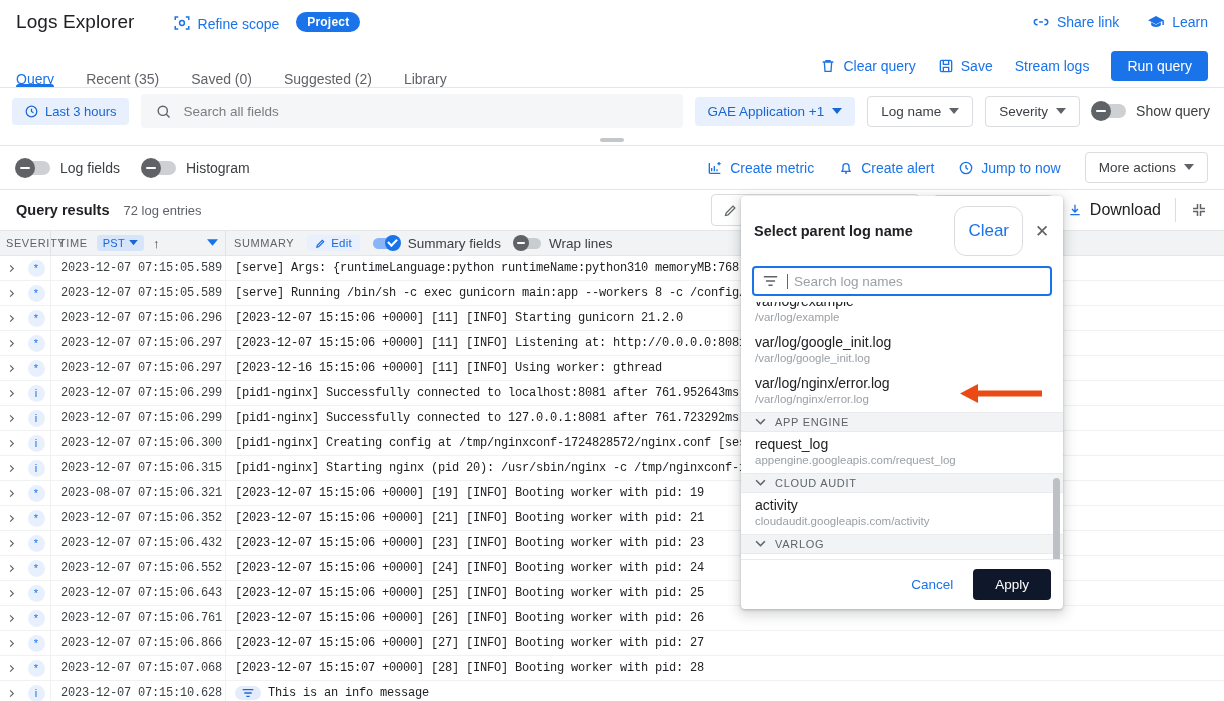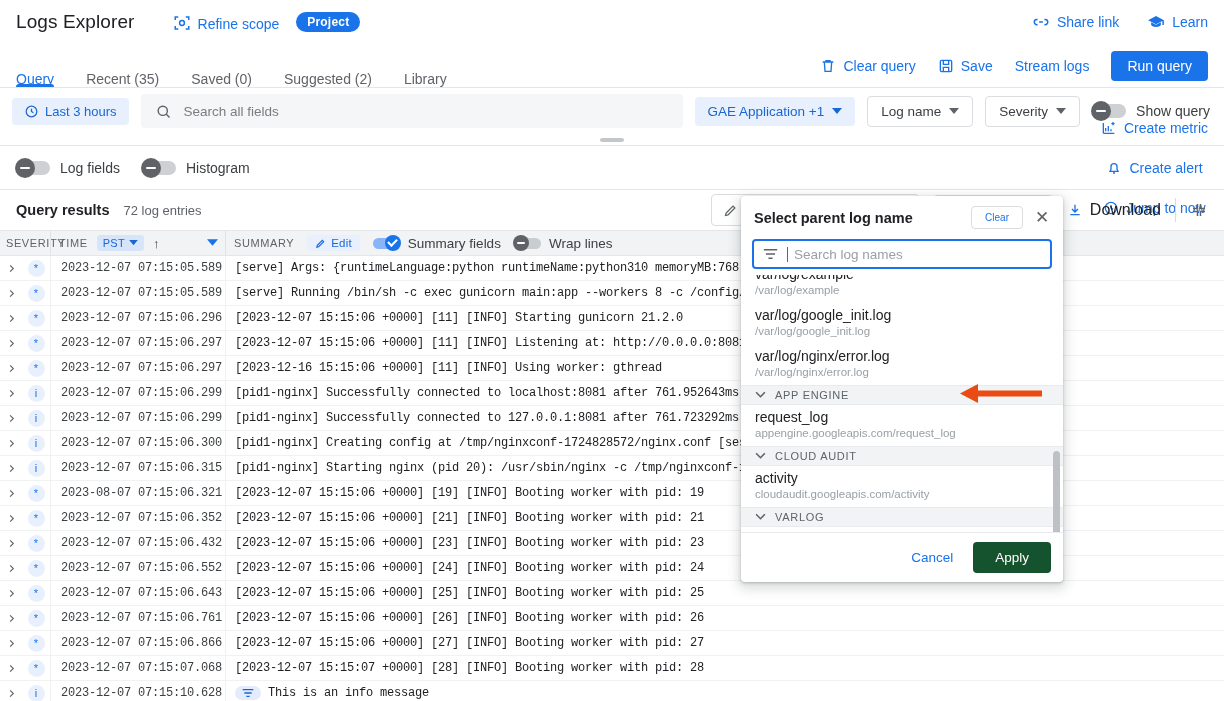--- a/index.html
+++ b/index.html
@@ -111,21 +111,21 @@
     width: 24px; height: 4px; background: #c4c7c9; border-radius: 2px;
   }
 
   
   .optionsrow {
     height: 44px; display: flex; align-items: center; gap: 22px;
     padding: 0 16px; border-bottom: 1px solid #e4e6e8;
   }
   .optionsrow-right {
     margin-left: auto; display: flex; align-items: center; gap: 24px;
-    font-size: 14px; color: #1a73e8; flex-direction: column;
+    font-size: 14px; color: #1a73e8;
   }
   .outline-btn {
     display: flex; align-items: center; gap: 8px;
     border: 1px solid #dadce0; border-radius: 4px; padding: 7px 13px;
     color: #3c4043; font-size: 13.5px; background: #fff; cursor: pointer;
   }
 
   
   .resultsrow {
     height: 40px; display: flex; align-items: center; padding: 0 16px; gap: 14px;
@@ -223,22 +223,22 @@
     position: absolute; left: 741px; top: 196px; width: 322px;
     background: #fff; border-radius: 4px;
     box-shadow: 0 1px 3px rgba(60,64,67,.3), 0 4px 12px 3px rgba(60,64,67,.18);
     z-index: 40; padding-bottom: 0;
   }
   .panel-head {
     display: flex; align-items: center; padding: 10px 10px 4px 13px; gap: 8px;
   }
   .panel-title { font-size: 14.5px; font-weight: bold; color: #202124; flex: 1; }
   .clear-btn {
-    border: 1px solid #dadce0; border-radius: 4px; background: #fff; color: #1a73e8;
-    font-size: 10px; font-family: inherit; padding: 5px 13px; cursor: pointer;
+    border: 1px solid #dadce0; border-radius: 12px; background: #fff; color: #1a73e8;
+    font-size: 17px; font-family: inherit; padding: 14px 13px; cursor: pointer;
   }
   .close-x { width: 22px; text-align: center; color: #5f6368; font-size: 17px; cursor: pointer; }
   .panel-search {
     margin: 6px 11px 0 11px; height: 30px; border: 2px solid #1a73e8;
     border-radius: 4px; display: flex; align-items: center; gap: 9px; padding: 0 9px;
   }
   .panel-search input {
     border: none; outline: none; background: transparent; flex: 1;
     font-size: 13.5px; font-family: inherit; color: #202124;
     border-left: 1px solid #1a73e8; padding-left: 6px;
@@ -263,21 +263,21 @@
   }
   .panel-foot {
     border-top: 1px solid #e8eaed; padding: 9px 12px; display: flex;
     justify-content: flex-end; align-items: center; gap: 10px;
   }
   .cancel-btn {
     background: none; border: none; color: #1a73e8; font-size: 13.5px;
     font-family: inherit; padding: 7px 10px; cursor: pointer;
   }
   .apply-btn {
-    background: #14532d; border: none; color: #fff; font-size: 13.5px;
+    background: #0f172a; border: none; color: #fff; font-size: 13.5px;
     font-family: inherit; padding: 8px 22px; border-radius: 4px; cursor: pointer;
   }
 
   
   .annot-arrow { position: absolute; left: 958px; top: 381px; z-index: 60; pointer-events: none; }
 
   svg.ic { display: block; }
 </style>
 </head>
 <body>
@@ -449,20 +449,28 @@
       </div>
       <div class="tb-link">
         <span>
           <svg class="ic" width="16" height="16" viewBox="0 0 24 24" fill="none" stroke="#1a73e8" stroke-width="2">
             <circle cx="12" cy="12" r="8.5"></circle>
               <path d="M12 7.5V12l3 2"></path>
           </svg>
         </span>
         <span>Jump to now</span>
       </div>
+      <div class="outline-btn">
+        <span>More actions</span>
+        <span>
+          <svg class="ic" width="10" height="7" viewBox="0 0 10 7" fill="#5f6368">
+              <path d="M0 0h10L5 6z"></path>
+            </svg>
+        </span>
+      </div>
     </div>
   </div>
 
   <div class="resultsrow">
     <span class="results-title">Query results</span>
     <span class="results-count">72 log entries</span>
     <div class="resultsrow-right">
       <div class="find-box">
         <span>
           <svg class="ic" width="15" height="15" viewBox="0 0 24 24" fill="none" stroke="#5f6368" stroke-width="2">

